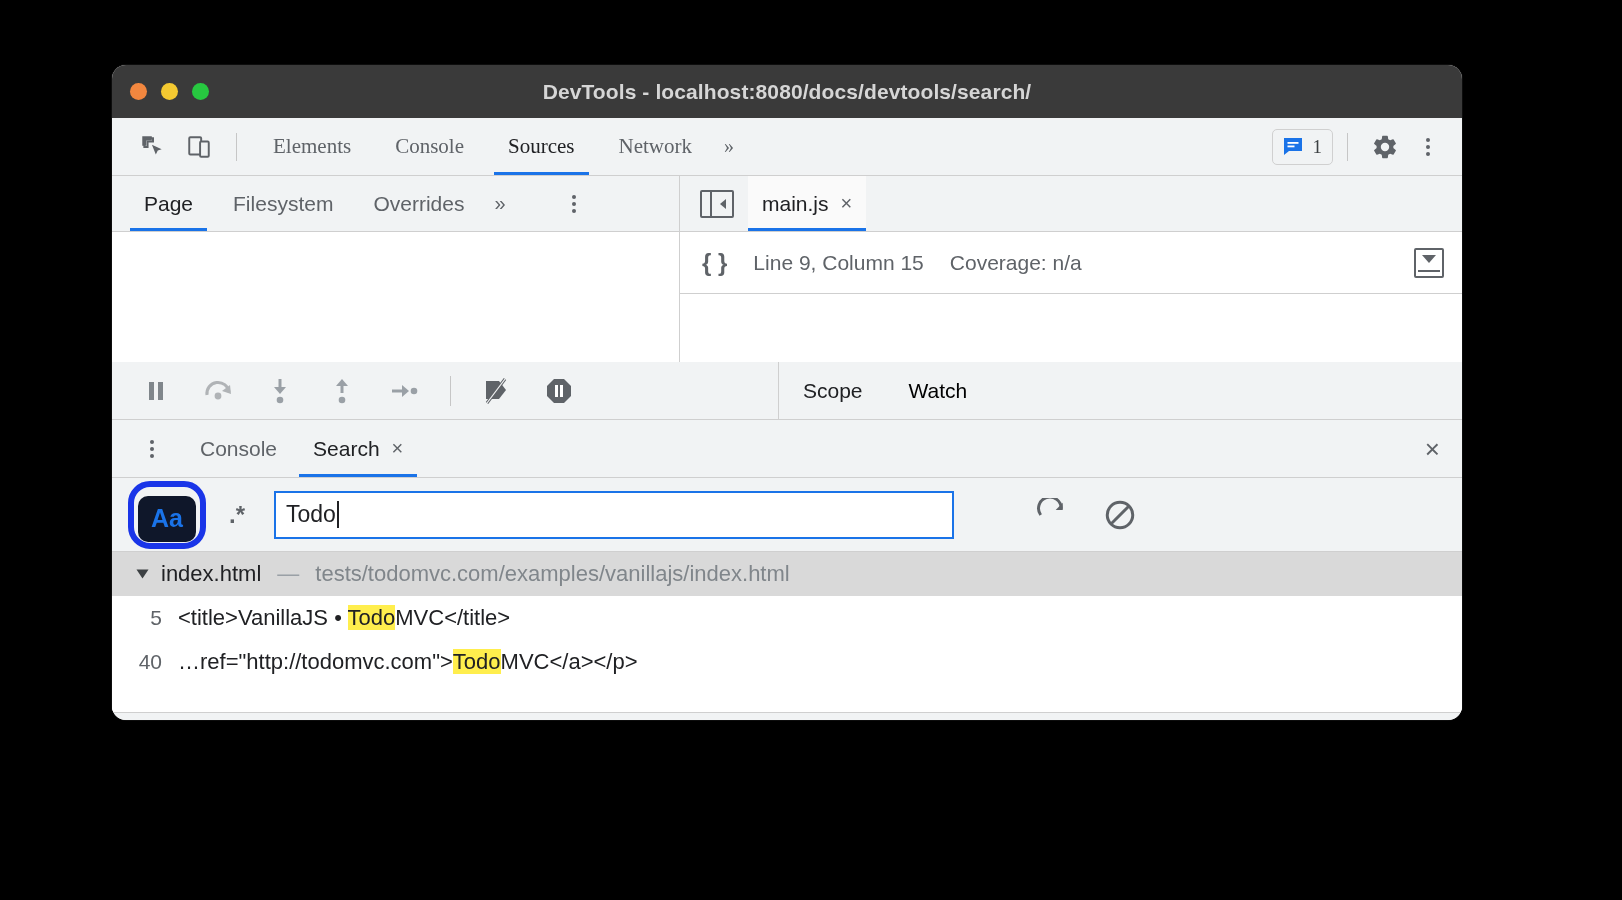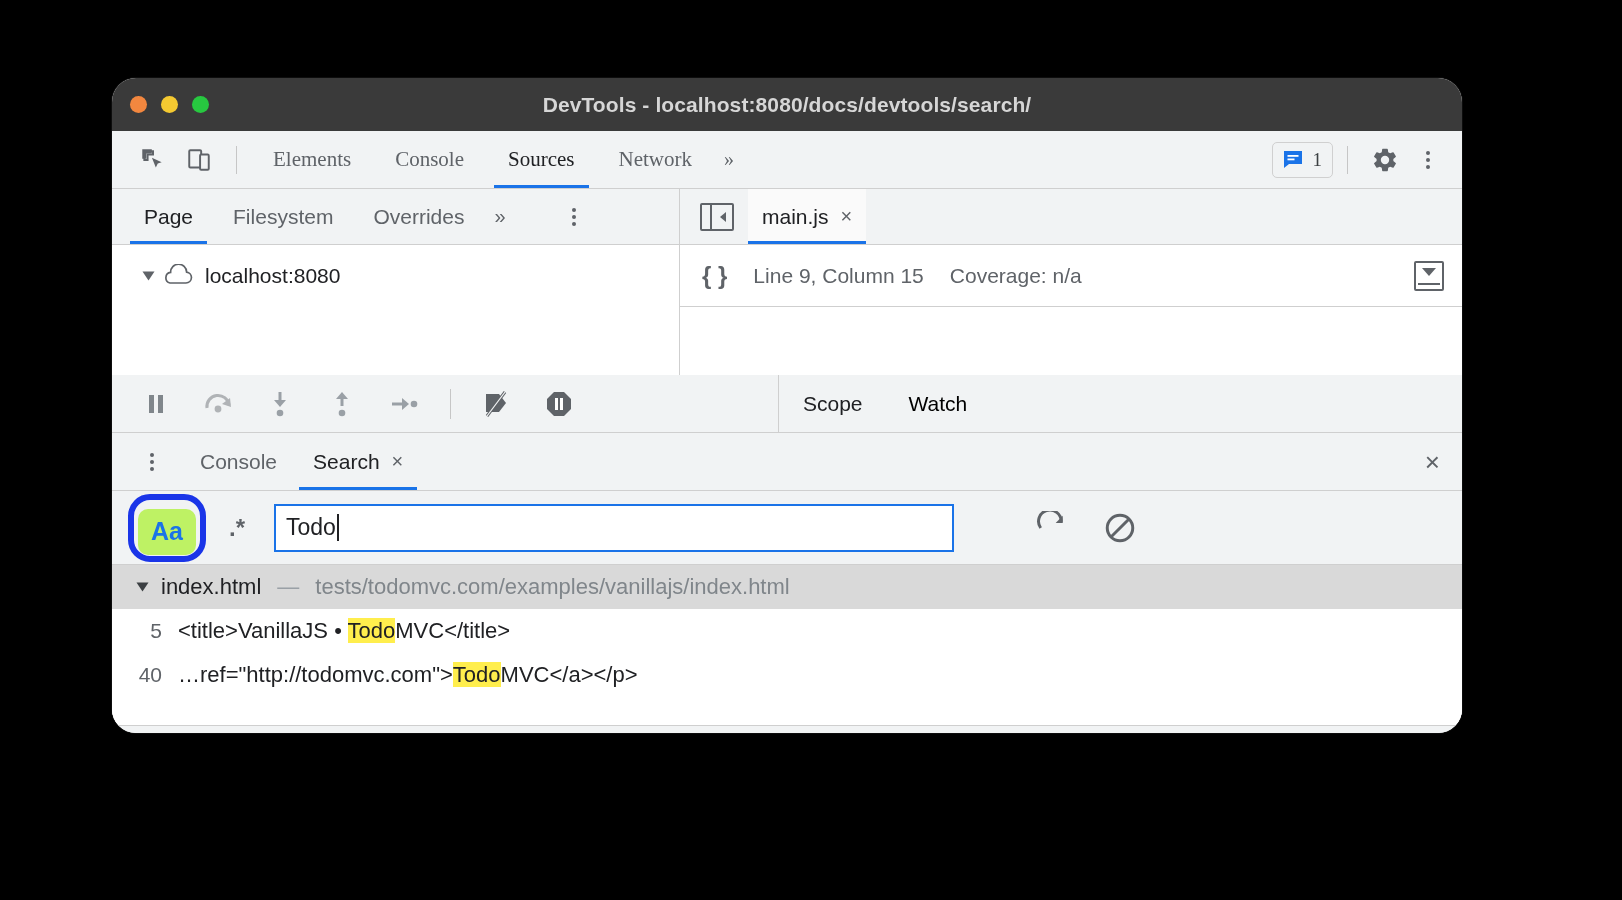--- a/index.html
+++ b/index.html
@@ -8,23 +8,23 @@
     background: #000000;
     font-family: "Liberation Sans", sans-serif;
     overflow: hidden;
   }
 
   #stage { position: relative; width: 1622px; height: 900px; background: #000; }
 
   
   .window {
     position: absolute;
-    left: 112px; top: 78px;
+    left: 112px; top: 65px;
     width: 1350px; height: 655px;
-    border-radius: 24px;
+    border-radius: 14px;
     background: #ffffff;
     overflow: hidden;
     box-shadow: 0 0 0 1px rgba(255,255,255,0.05);
   }
 
   
   .titlebar {
     position: relative;
     height: 53px;
     background: #3a3a3a;
@@ -216,21 +216,21 @@
     height: 74px; background: #f1f3f4;
     border-bottom: 1px solid #cfcfcf;
     display: flex; align-items: center; position: relative;
   }
   .aa-wrap {
     position: relative; margin-left: 24px;
     width: 62px; height: 50px;
     display: flex; align-items: center; justify-content: center;
   }
   .aa-btn {
-    width: 58px; height: 46px; border-radius: 10px; background: #bef264;
+    width: 58px; height: 46px; border-radius: 10px; background: #0f172a;
     display: flex; align-items: center; justify-content: center;
     font-size: 25px; font-weight: bold; color: #1a73e8; margin-top: 8px;
   }
   .aa-ring {
     position: absolute; left: -8px; top: -9px;
     width: 78px; height: 68px;
     border: 6px solid #1a35e8; border-radius: 22px;
     pointer-events: none;
   }
   .regex-btn {
@@ -357,27 +357,20 @@
         <div class="subtabs">
           <div class="subtab active">Page</div>
           <div class="subtab">Filesystem</div>
           <div class="subtab">Overrides</div>
           <div class="chev">»</div>
           <div class="kebab" style="margin-left:40px">
               <i></i>
               <i></i>
               <i></i>
             </div>
-        </div>
-        <div class="tree-row">
-          <span class="tri"></span>
-          <svg width="34" height="24" viewBox="0 0 34 24">
-            <path d="M9 19h16a5.5 5.5 0 00.6-10.96A8 8 0 009.6 8.4 5.4 5.4 0 009 19z" fill="none" stroke="#5f6368" stroke-width="1.7"></path>
-          </svg>
-          <span class="tree-label">localhost:8080</span>
         </div>
       </div>
 
       <div class="right-pane">
         <div class="editor-tabs">
           <div class="panel-toggle">
             <svg width="14" height="14" viewBox="0 0 14 14" style="margin-left:14px">
               <path d="M10 2L4 7l6 5z" fill="#5f6368"></path>
             </svg>
           </div>

